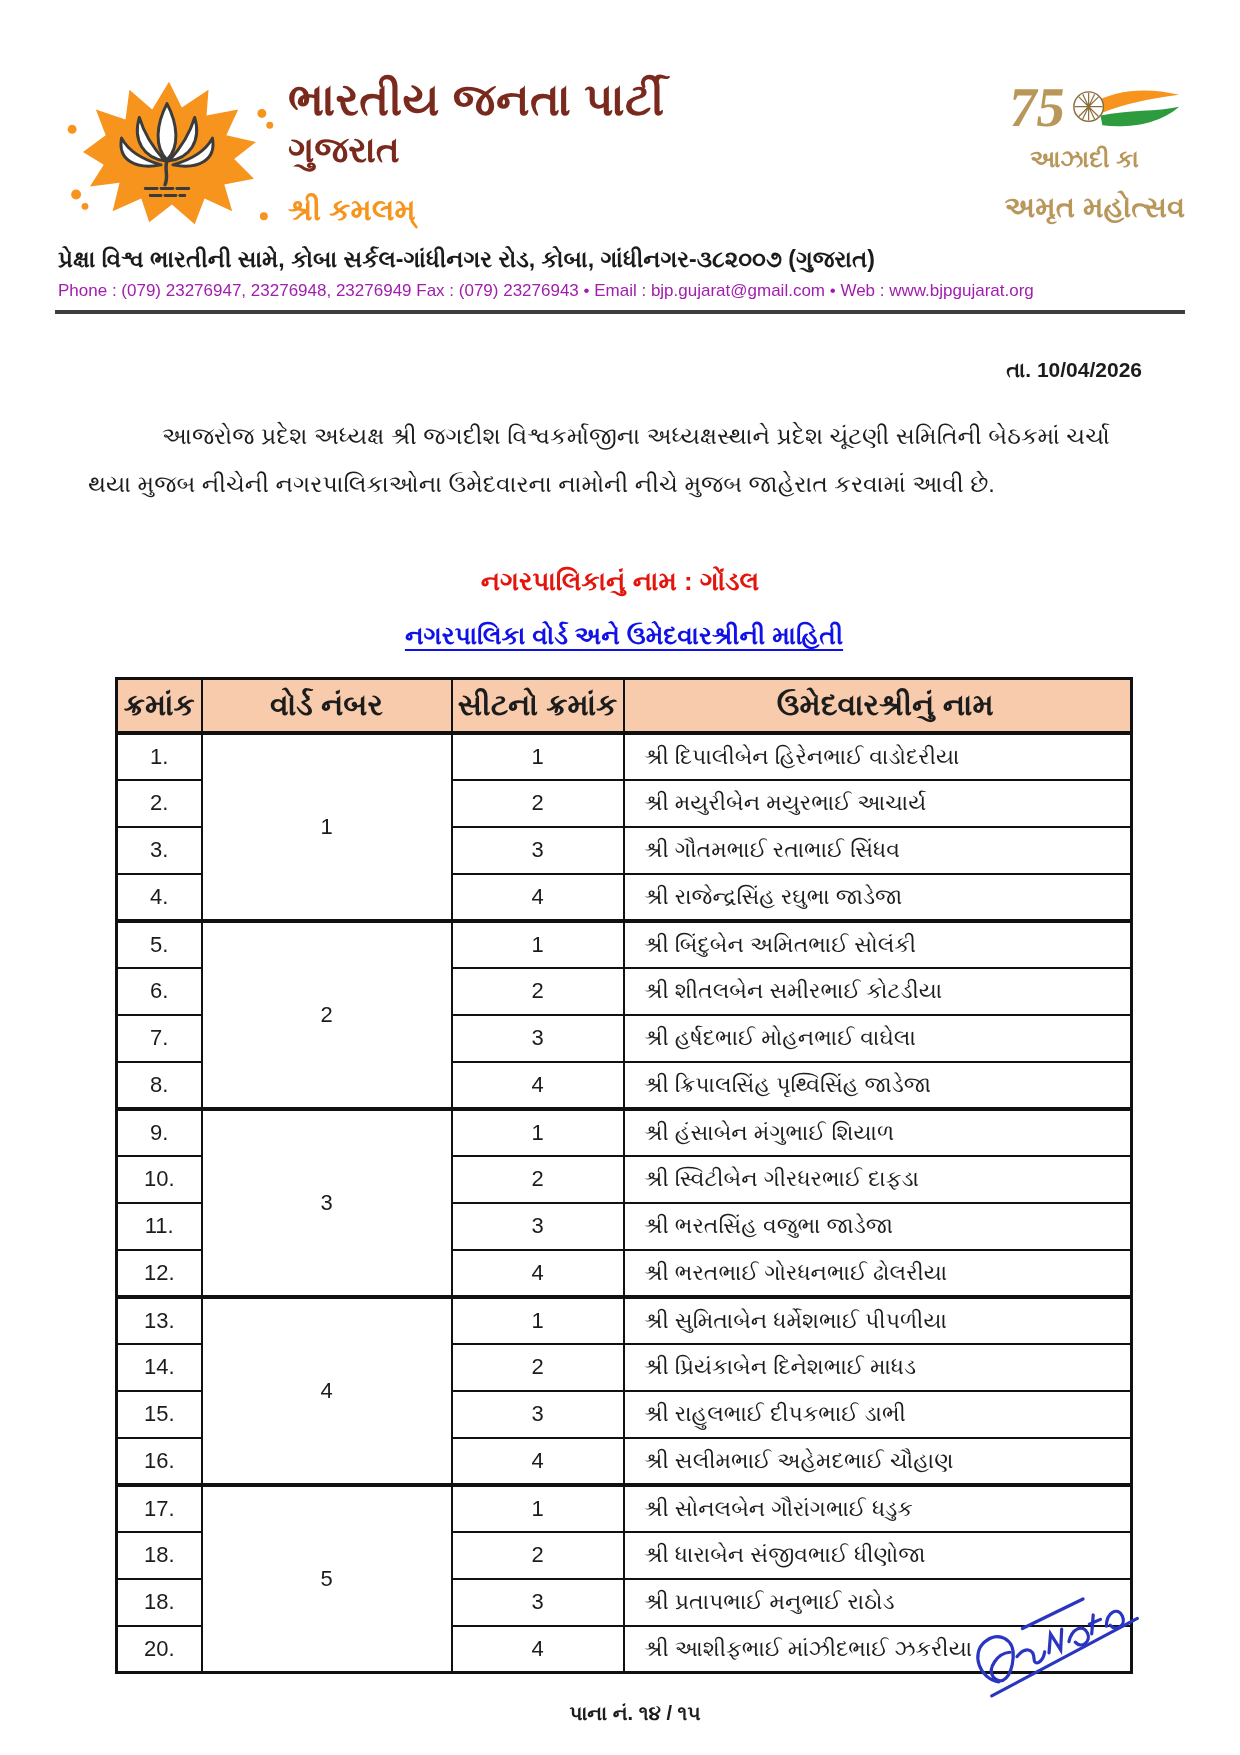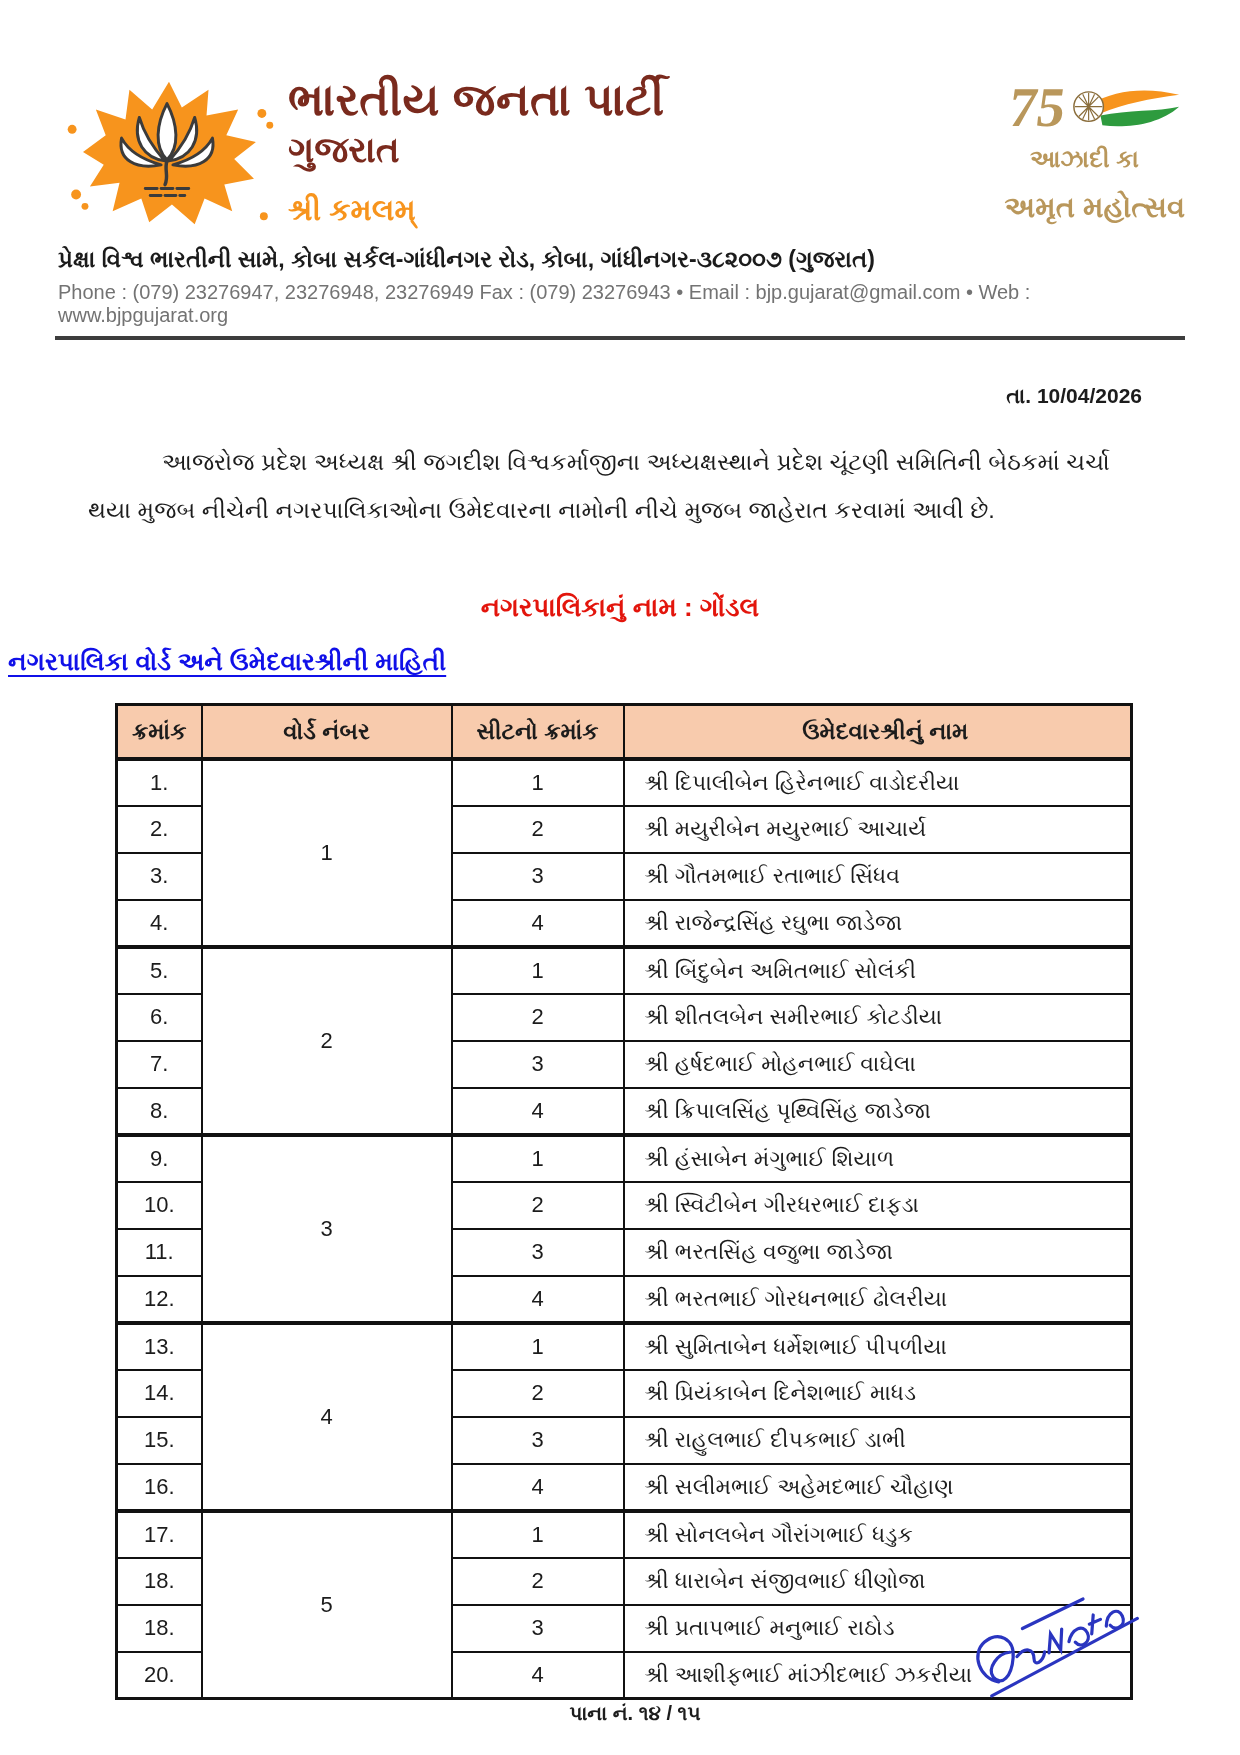--- a/index.html
+++ b/index.html
@@ -24,34 +24,34 @@
   .org-name{font-size:45px;font-weight:800;color:var(--maroon);letter-spacing:.5px;line-height:1.05;}
   .org-region{font-size:36px;font-weight:800;color:var(--maroon);margin-top:6px;}
   .org-office{font-size:30px;font-weight:700;color:var(--orange);margin-top:22px;}
   .amrit-block{margin-left:auto;width:215px;text-align:right;color:var(--gold);padding-top:16px;}
   .amrit-top{display:flex;justify-content:flex-end;align-items:flex-start;gap:2px;}
   .amrit-75{font-family:"Liberation Serif","DejaVu Serif",serif;font-size:56px;font-weight:700;line-height:.85;color:var(--gold);transform:skewX(-8deg);}
   .amrit-line1{font-size:24px;font-weight:700;margin-top:0;padding-right:46px;}
   .amrit-line2{font-size:29px;font-weight:700;margin-top:18px;}
 
   .address{margin:10px 55px 0 58px;font-size:23px;font-weight:700;color:#1b1b1b;}
-  .contact{margin:8px 55px 0 58px;font-size:20px;color:#737373;}
+  .contact{margin:8px 55px 0 58px;font-size:17px;color:#a21caf;}
   .rule{margin:9px 55px 0 55px;border:none;border-top:4px solid #3d3d3d;}
 
   
   .date-line{margin:44px 98px 0 0;text-align:right;font-size:21px;font-weight:600;padding-left:26px;}
   .body-par{margin:30px 88px 0 88px;font-size:23.5px;line-height:2.05;text-indent:74px;font-weight:500;}
   .muni-title{margin-top:58px;text-align:center;font-size:26px;font-weight:800;color:var(--red);}
-  .table-title{margin-top:24px;text-align:left;font-size:25px;font-weight:800;color:var(--blue);text-decoration:underline;text-underline-offset:5px;margin-left:8px;}
+  .table-title{margin-top:24px;text-align:center;font-size:25px;font-weight:800;color:var(--blue);text-decoration:underline;text-underline-offset:5px;margin-left:8px;}
 
   
   table.cand{border-collapse:collapse;margin:26px 0 0 115px;width:1015px;table-layout:fixed;}
   table.cand th,table.cand td{border:2px solid #111;font-size:22px;}
   table.cand{border:3px solid #111;}
-  table.cand thead th{background:var(--peach);font-weight:800;font-size:23px;height:54px;border-bottom:3px solid #111;}
+  table.cand thead th{background:var(--peach);font-weight:800;font-size:30px;height:54px;border-bottom:3px solid #111;}
   table.cand td{height:47px;background:#fff;}
   .col-sr{width:85px;text-align:center;}
   .col-ward{width:250px;text-align:center;}
   .col-seat{width:172px;text-align:center;}
   .col-name{width:508px;text-align:left;padding-left:20px;}
   table.cand tr.group-start td{border-top:4px solid #111;}
   table.cand thead th.col-name{text-align:center;padding-left:16px;}
 
   
   .footer{position:absolute;left:15px;bottom:30px;width:100%;text-align:center;font-size:20px;font-weight:700;}

